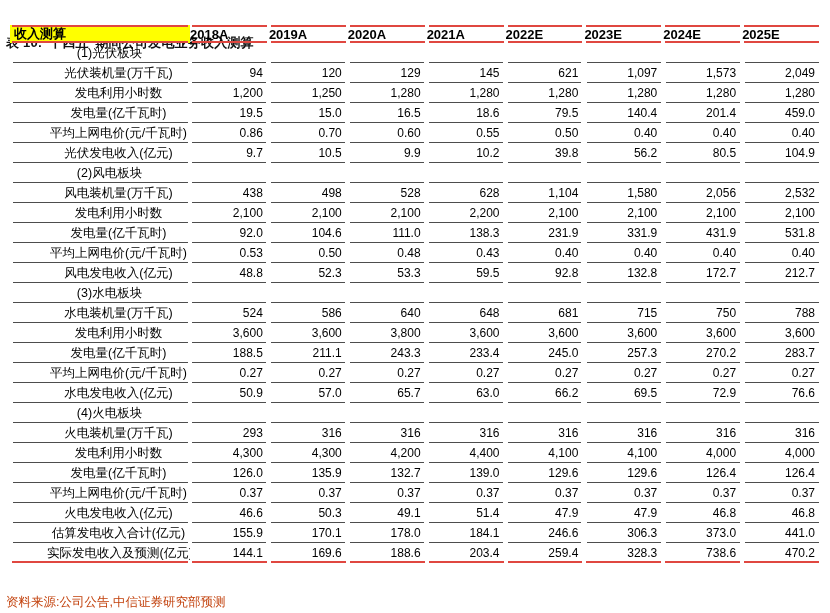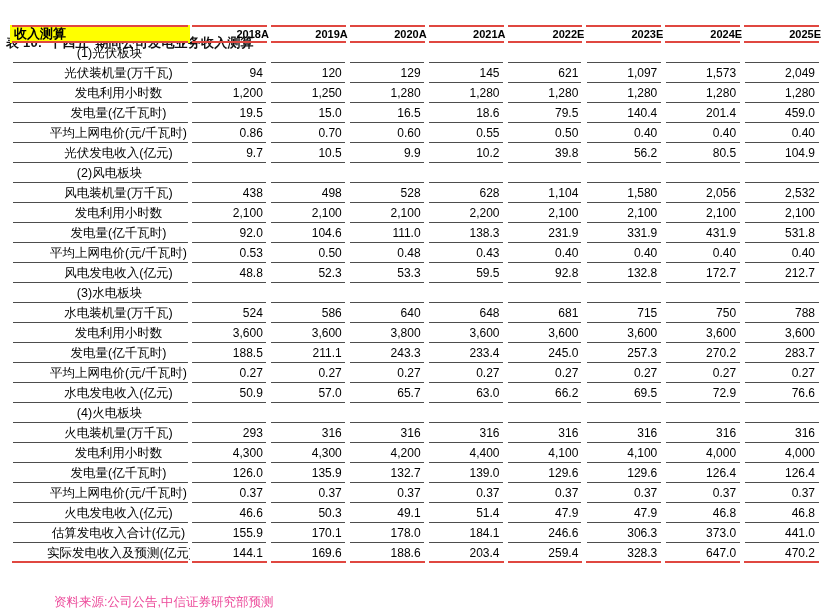--- a/index.html
+++ b/index.html
@@ -29,38 +29,38 @@
     background-repeat:no-repeat;
     background-image:linear-gradient(var(--accent-red),var(--accent-red)),
                      linear-gradient(var(--accent-red),var(--accent-red));
     background-size:calc(100% - 4px) 2px,calc(100% - 4px) 2px;
     background-position:center top,center bottom;
   }
   thead th.label{
     background-color:var(--highlight-yellow);
     text-align:left;padding-left:4px;font-size:13px;
   }
-  thead th.year{text-align:right;font-size:11px;}
+  thead th.year{text-align:left;font-size:13px;}
   
   tbody td{
     background-repeat:no-repeat;
     background-image:linear-gradient(var(--grid-gray),var(--grid-gray));
     background-size:calc(100% - 5px) 1px;
     background-position:center bottom;
   }
   tbody tr:last-child td{
     background-image:linear-gradient(var(--accent-red),var(--accent-red));
     background-size:calc(100% - 4px) 2px;
   }
   td.label{text-align:center;padding-left:37px;}
   tr.section td.label{padding-left:19px;}
   td.num{text-align:right;padding-right:6px;font-size:12px;}
   .source{
     position:absolute;left:6px;top:594px;
-    font-size:12.5px;color:#ec4899;margin-left:48px;
+    font-size:12.5px;color:#c2410c;
   }
 </style>
 </head>
 <body>
 
 <div class="title">表 10:“十四五”期间公司发电业务收入测算</div>
 
 <table class="calc">
   <colgroup>
     <col class="label-col">
@@ -355,19 +355,19 @@
         <td class="num">441.0</td>
       </tr>
       <tr class="data">
         <td class="label">实际发电收入及预测(亿元)</td>
         <td class="num">144.1</td>
         <td class="num">169.6</td>
         <td class="num">188.6</td>
         <td class="num">203.4</td>
         <td class="num">259.4</td>
         <td class="num">328.3</td>
-        <td class="num">647.0</td>
+        <td class="num">738.6</td>
         <td class="num">470.2</td>
       </tr>
     </tbody>
 </table>
 
 <div class="source">资料来源:公司公告,中信证券研究部预测</div>
 
 </body></html>

